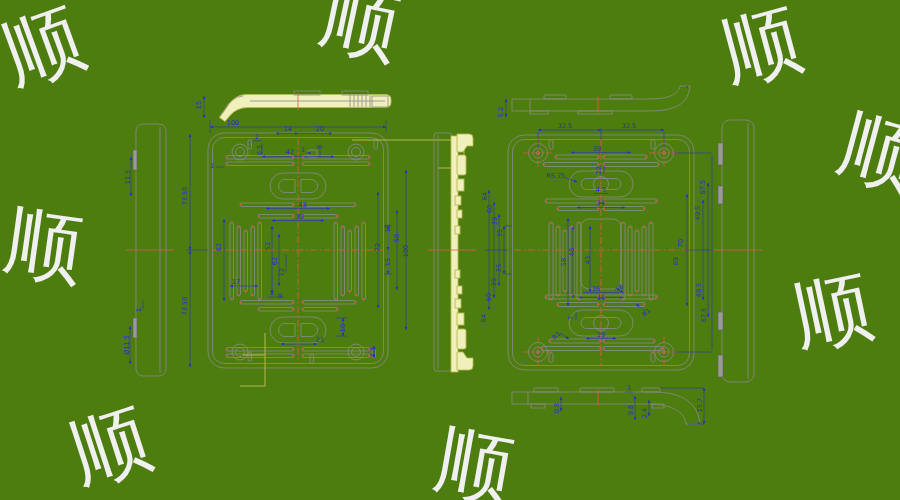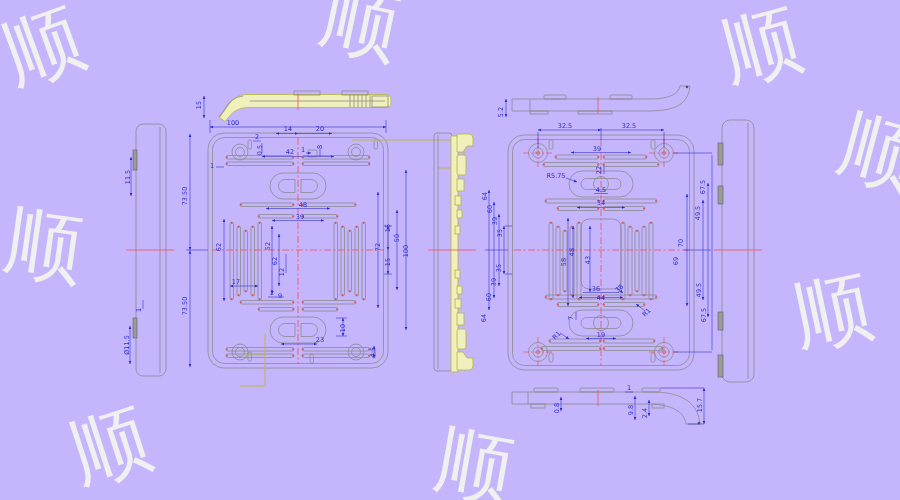--- a/index.html
+++ b/index.html
@@ -1,16 +1,16 @@
 <!DOCTYPE html>
 <html><head>
 <meta charset="utf-8">
 <style>
   html,body{margin:0;padding:0;background:#ffffff;}
-  .canvas{position:relative;width:900px;height:500px;overflow:hidden;background:#c4b5fd;
+  .canvas{position:relative;width:900px;height:500px;overflow:hidden;background:#4d7c0f;
           font-family:"DejaVu Sans",sans-serif;}
   svg{position:absolute;left:0;top:0;}
   .g {stroke:#8b8b8b;fill:none;stroke-width:.8;}
   .gd{stroke:#606060;fill:#9a9a9a;stroke-width:.6;}
   .b {stroke:#2a2ace;fill:none;stroke-width:.55;}
   .r {stroke:#f25050;fill:none;stroke-width:.8;}
   .cl{stroke-dasharray:7 2.5 2 2.5;}
   .y {stroke:#b9b94c;fill:none;stroke-width:1;}
   .yf{stroke:#b9b94c;fill:#f0f0bc;stroke-width:.9;}
   .dim-text{font:6.5px "DejaVu Sans",sans-serif;fill:#2a2ace;text-anchor:middle;}

